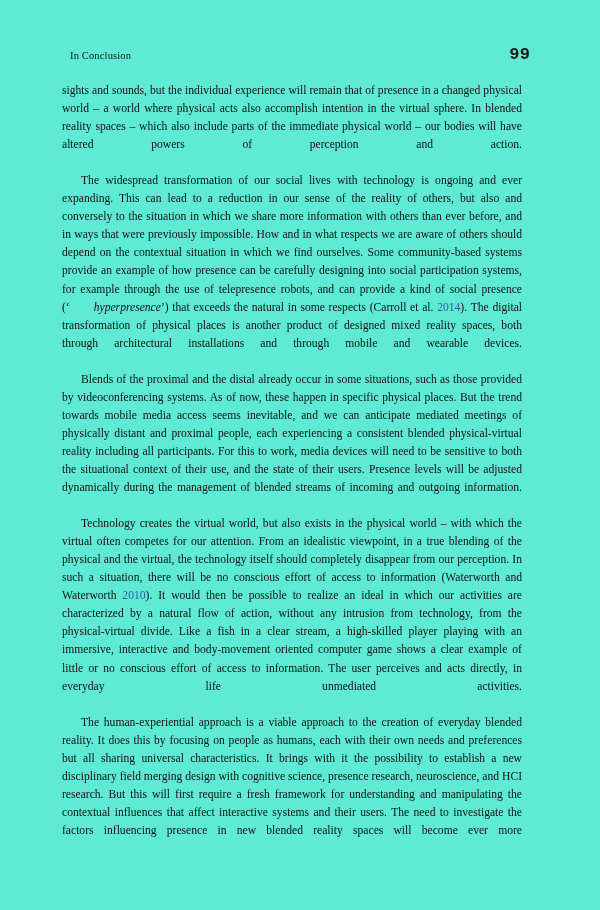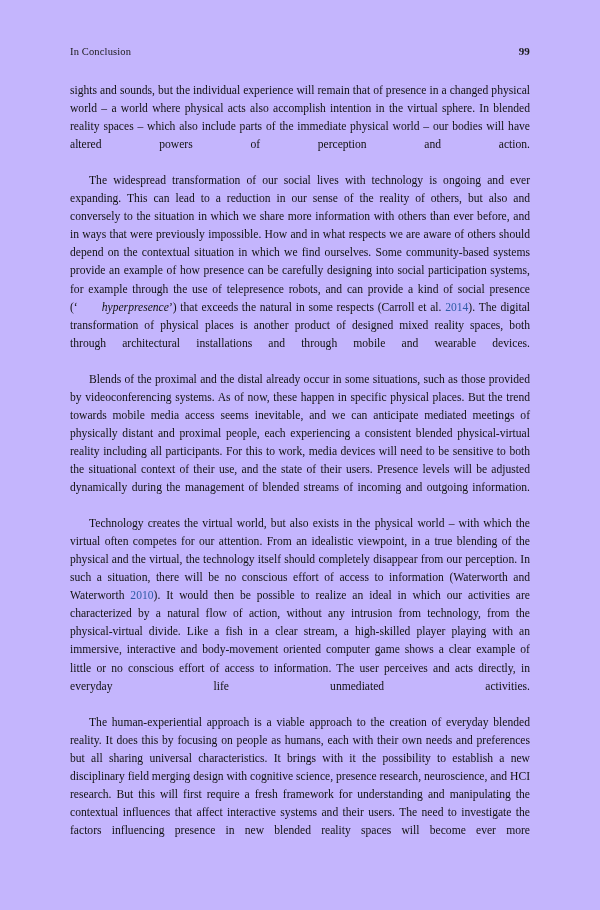--- a/index.html
+++ b/index.html
@@ -12,21 +12,21 @@
     height: 910px;
     font-family: "Liberation Serif", "DejaVu Serif", serif;
     color: #1a1a1a;
     -webkit-font-smoothing: antialiased;
   }
 
   .page {
     position: relative;
     width: 600px;
     height: 910px;
-    background: #c4b5fd;
+    background: #5eead4;
     box-sizing: border-box;
   }
 
   
   .running-head {
     position: absolute;
     left: 70px;
     right: 70px;
     top: 45px;
     height: 16px;
@@ -35,29 +35,29 @@
     justify-content: space-between;
     font-size: 10.5px;
     letter-spacing: 0.15px;
     color: #1a1a1a;
   }
   .running-head .chapter-title {
     font-family: "Liberation Serif", "DejaVu Serif", serif;
     font-size: 10.5px;
   }
   .running-head .folio {
-    font-family: Liberation Serif, serif;
-    font-size: 11px;
+    font-family: Liberation Mono, monospace;
+    font-size: 17px;
     font-weight: bold;
   }
 
   
   .text-column {
     position: absolute;
-    left: 70px;
+    left: 62px;
     top: 82px;
     width: 460px;
     font-size: 11.6px;
     line-height: 18.05px;
     text-align: justify;
     text-justify: inter-word;
     color: #121212;
     hyphens: none;
   }
 

